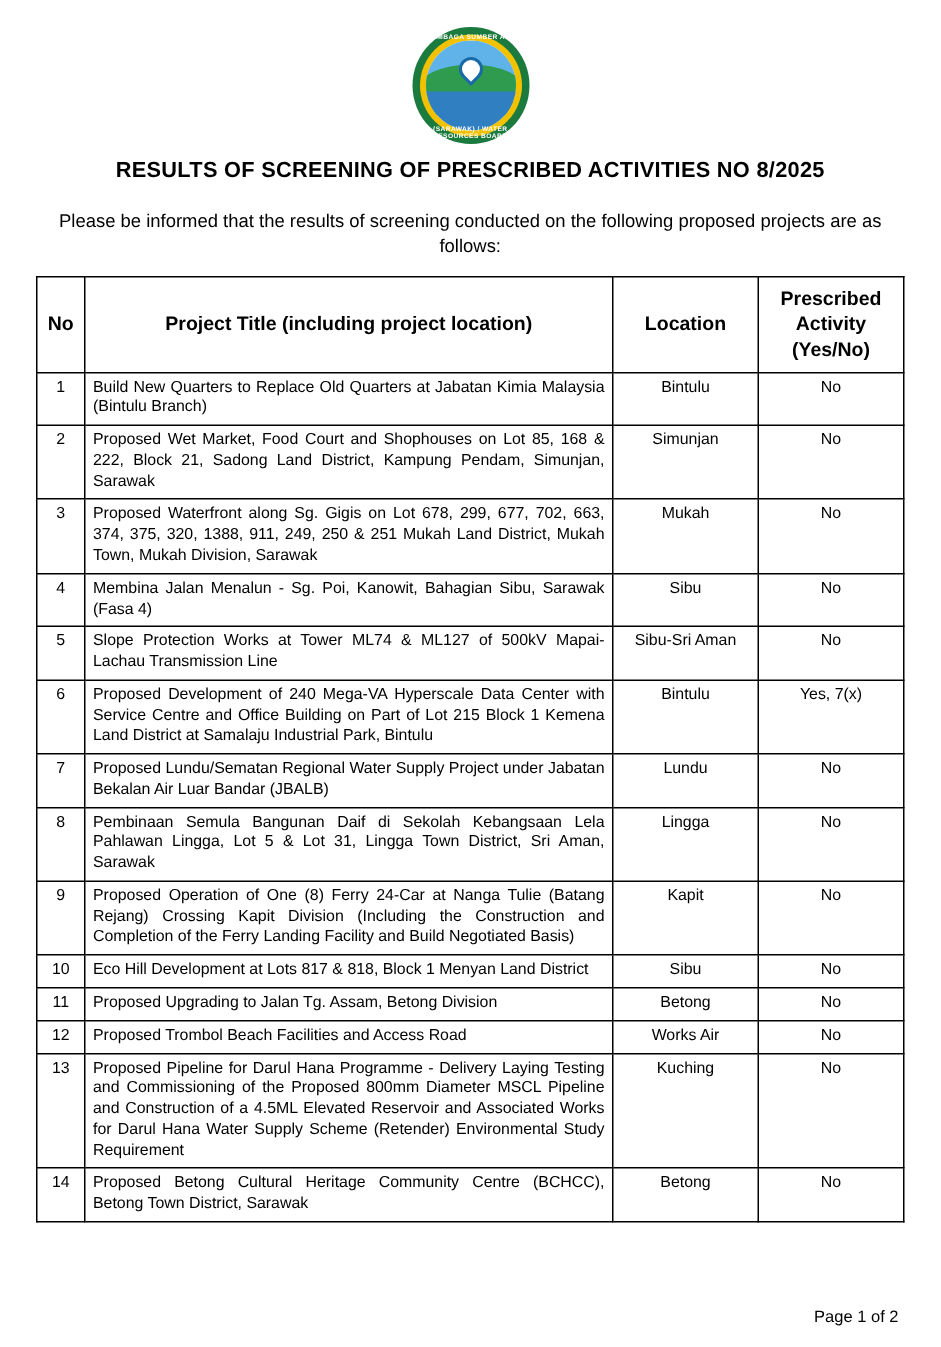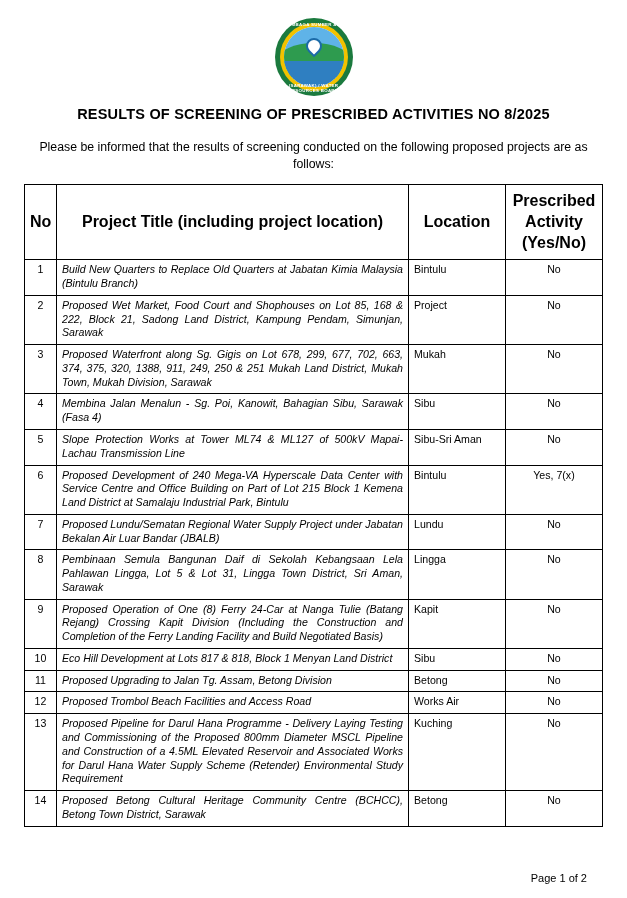--- a/index.html
+++ b/index.html
@@ -58,49 +58,48 @@
   table.results td {
     border: 1px solid #000;
     vertical-align: top;
     padding: 3px 5px 4px 5px;
     font-size: 10.6px;
     line-height: 1.3;
   }
   table.results thead th {
     text-align: center;
     font-weight: bold;
-    font-size: 16px;
+    font-size: 13px;
     vertical-align: middle;
     padding-top: 6px;
     padding-bottom: 6px;
   }
   col.c-no { width: 32px; }
   col.c-title { width: 352px; }
   col.c-loc { width: 97px; }
   col.c-act { width: 97px; }
   td.no {
     text-align: center;
     font-size: 10.8px;
   }
   td.title {
     text-align: justify;
     text-justify: inter-word;
-    font-style: italic;
   }
   td.loc {
-    text-align: left;
+    text-align: center;
     font-size: 10.8px;
   }
   td.act {
     text-align: center;
     font-size: 10.8px;
   }
   .footer {
     position: absolute;
-    right: 40px;
+    right: 28px;
     bottom: 14px;
     font-size: 11px;
   }
   
   .logo .ring {
     position: absolute;
     left: 0; top: 0;
     width: 78px; height: 78px;
     border-radius: 50%;
     background: #1b7a3e;
@@ -206,21 +205,21 @@
     <tbody>
       <tr>
         <td class="no">1</td>
         <td class="title">Build New Quarters to Replace Old Quarters at Jabatan Kimia Malaysia (Bintulu Branch)</td>
         <td class="loc">Bintulu</td>
         <td class="act">No</td>
       </tr>
       <tr>
         <td class="no">2</td>
         <td class="title">Proposed Wet Market, Food Court and Shophouses on Lot 85, 168 &amp; 222, Block 21, Sadong Land District, Kampung Pendam, Simunjan, Sarawak</td>
-        <td class="loc">Project</td>
+        <td class="loc">Simunjan</td>
         <td class="act">No</td>
       </tr>
       <tr>
         <td class="no">3</td>
         <td class="title">Proposed Waterfront along Sg. Gigis on Lot 678, 299, 677, 702, 663, 374, 375, 320, 1388, 911, 249, 250 &amp; 251 Mukah Land District, Mukah Town, Mukah Division, Sarawak</td>
         <td class="loc">Mukah</td>
         <td class="act">No</td>
       </tr>
       <tr>
         <td class="no">4</td>

